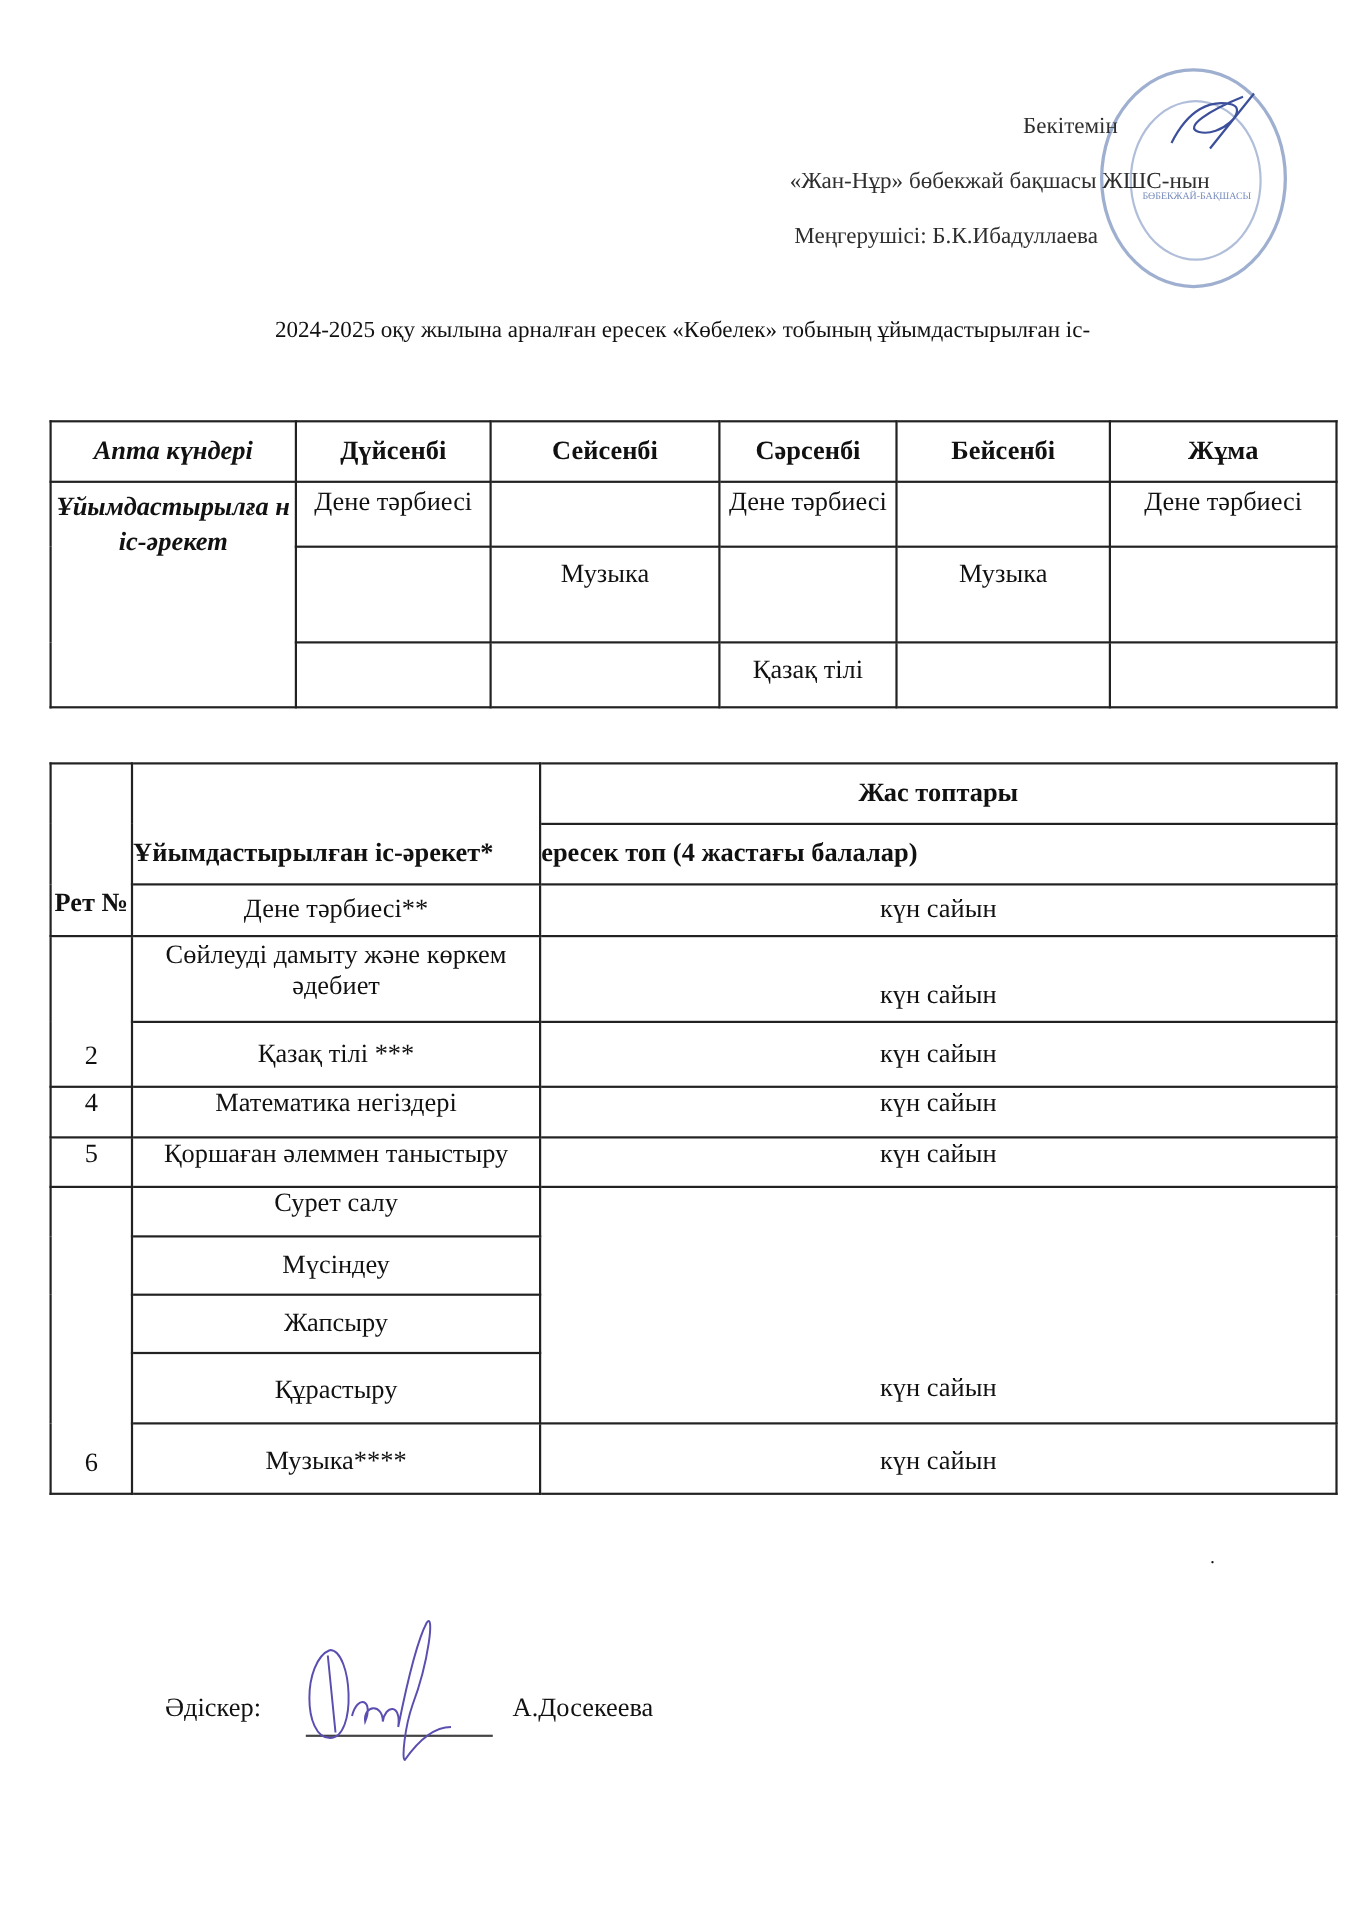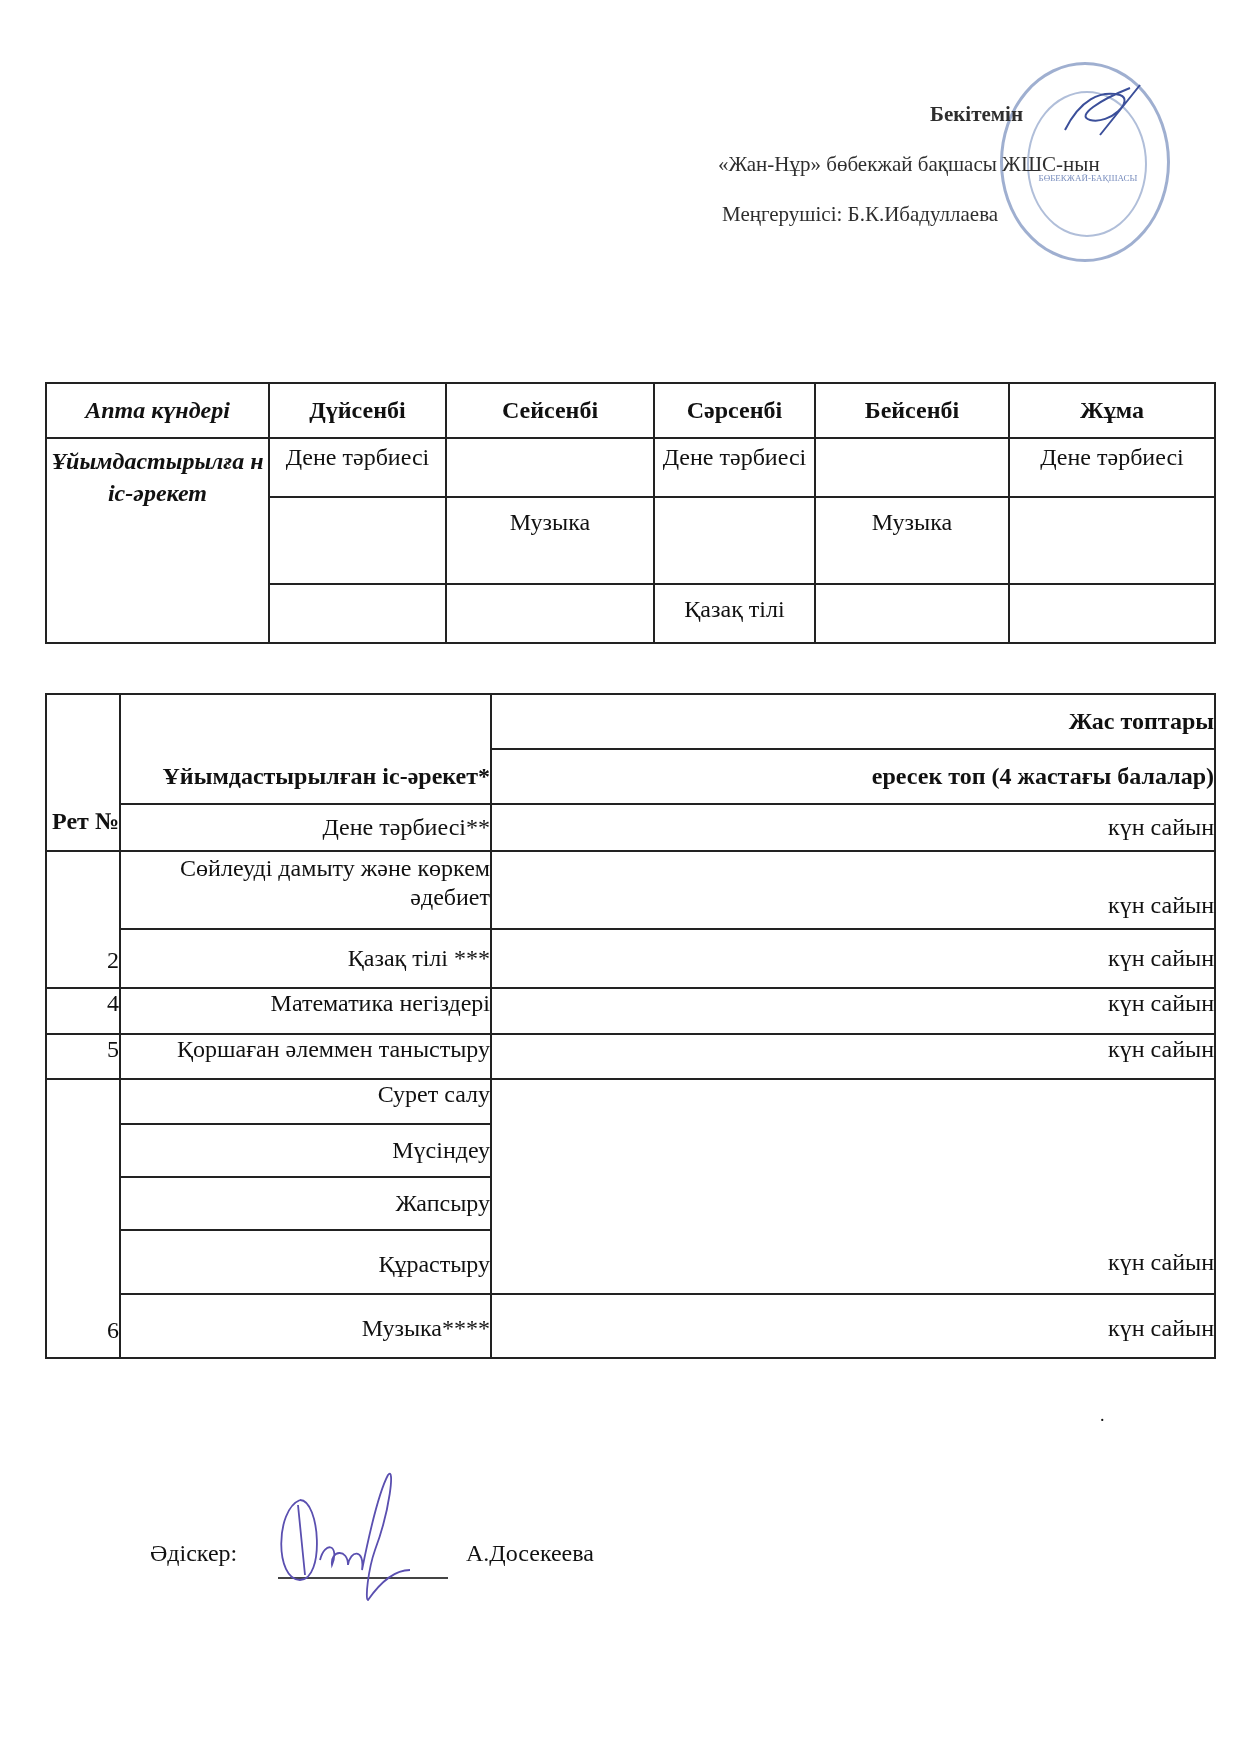--- a/index.html
+++ b/index.html
@@ -8,47 +8,48 @@
   .abs { position: absolute; }
   .approval { font-size: 21px; color: #2e2e2e; }
   .title { left: 0; width: 1241px; text-align: center; font-size: 21px; line-height: 34px; top: 282px; }
   table { position: absolute; border-collapse: collapse; table-layout: fixed; }
   td, th { border: 2px solid #222; padding: 0; font-size: 24px; font-weight: normal; vertical-align: top; text-align: center; }
   .t1 { left: 45px; top: 382px; width: 1169px; }
   .t1 th { font-weight: bold; vertical-align: middle; padding-top: 0; }
   .t1 .it { font-style: italic; font-weight: bold; }
   .t1 td { padding-top: 8px; line-height: 32px; }
   .t2 { left: 45px; top: 693px; width: 1169px; }
-  .t2 td { vertical-align: middle; line-height: 29px; text-align: right; }
+  .t2 td { vertical-align: middle; line-height: 29px; }
   .b { font-weight: bold; }
   .left { text-align: left; }
   .vb { vertical-align: bottom !important; padding-bottom: 12px; }
   .vt { vertical-align: top !important; margin-left: 48px; }
   .stamp { left: 1000px; top: 62px; width: 170px; height: 200px; border-radius: 50%;
            border: 3px solid rgba(80,110,170,0.55); box-sizing: border-box; }
   .stamp-inner { position: absolute; left: 24px; top: 26px; width: 116px; height: 142px; border-radius: 50%;
            border: 2px solid rgba(80,110,170,0.45); }
   .footer { font-size: 24px; top: 1540px; }
   .sig-line { left: 278px; top: 1577px; width: 170px; height: 2px; background: #444; }
 </style>
 </head>
 <body>
 
 <div class="abs stamp">
   <div class="stamp-inner"></div>
   <div class="abs" style="left:30px;top:108px;width:110px;font-size:9px;text-align:center;color:rgba(60,90,160,0.7);">БӨБЕКЖАЙ-БАҚШАСЫ</div>
 </div>
-<div class="abs approval" style="left:930px;top:102px;font-weight:bold;">Бекітемін</div>
+<div class="abs approval" style="left:930px;top:102px;">Бекітемін</div>
 <div class="abs approval" style="left:718px;top:152px;">«Жан-Нұр» бөбекжай бақшасы ЖШС-нын</div>
 <div class="abs approval" style="left:722px;top:202px;">Меңгерушісі: Б.К.Ибадуллаева</div>
 <svg class="abs" style="left:1060px;top:80px;" width="90" height="70">
   <path d="M5 50 C20 20, 40 10, 60 15 C75 20, 50 45, 30 40 C15 36, 40 20, 70 8 M40 55 L80 5" stroke="#3b4f9a" stroke-width="2" fill="none"></path>
 </svg>
 
 <div class="abs title">
+  <div>2024-2025 оқу жылына арналған ересек «Көбелек» тобының  ұйымдастырылған іс-</div>
 </div>
 
 <table class="t1">
   <colgroup>
     <col style="width:223px">
       <col style="width:177px">
       <col style="width:208px">
       <col style="width:161px">
       <col style="width:194px">
       <col style="width:206px">

